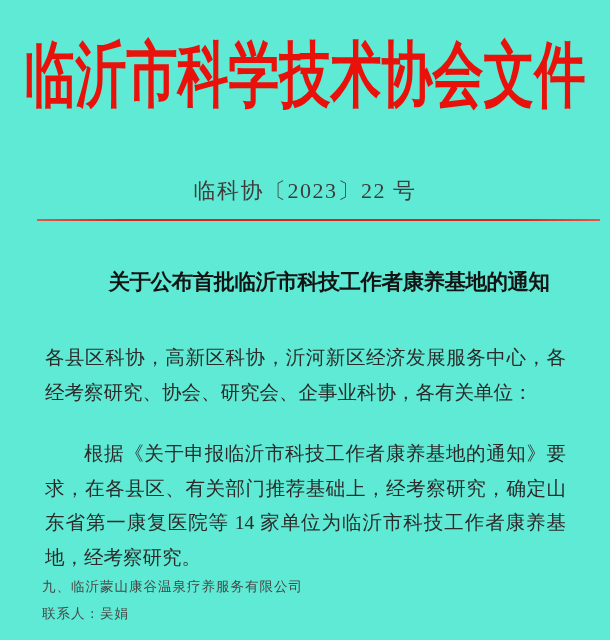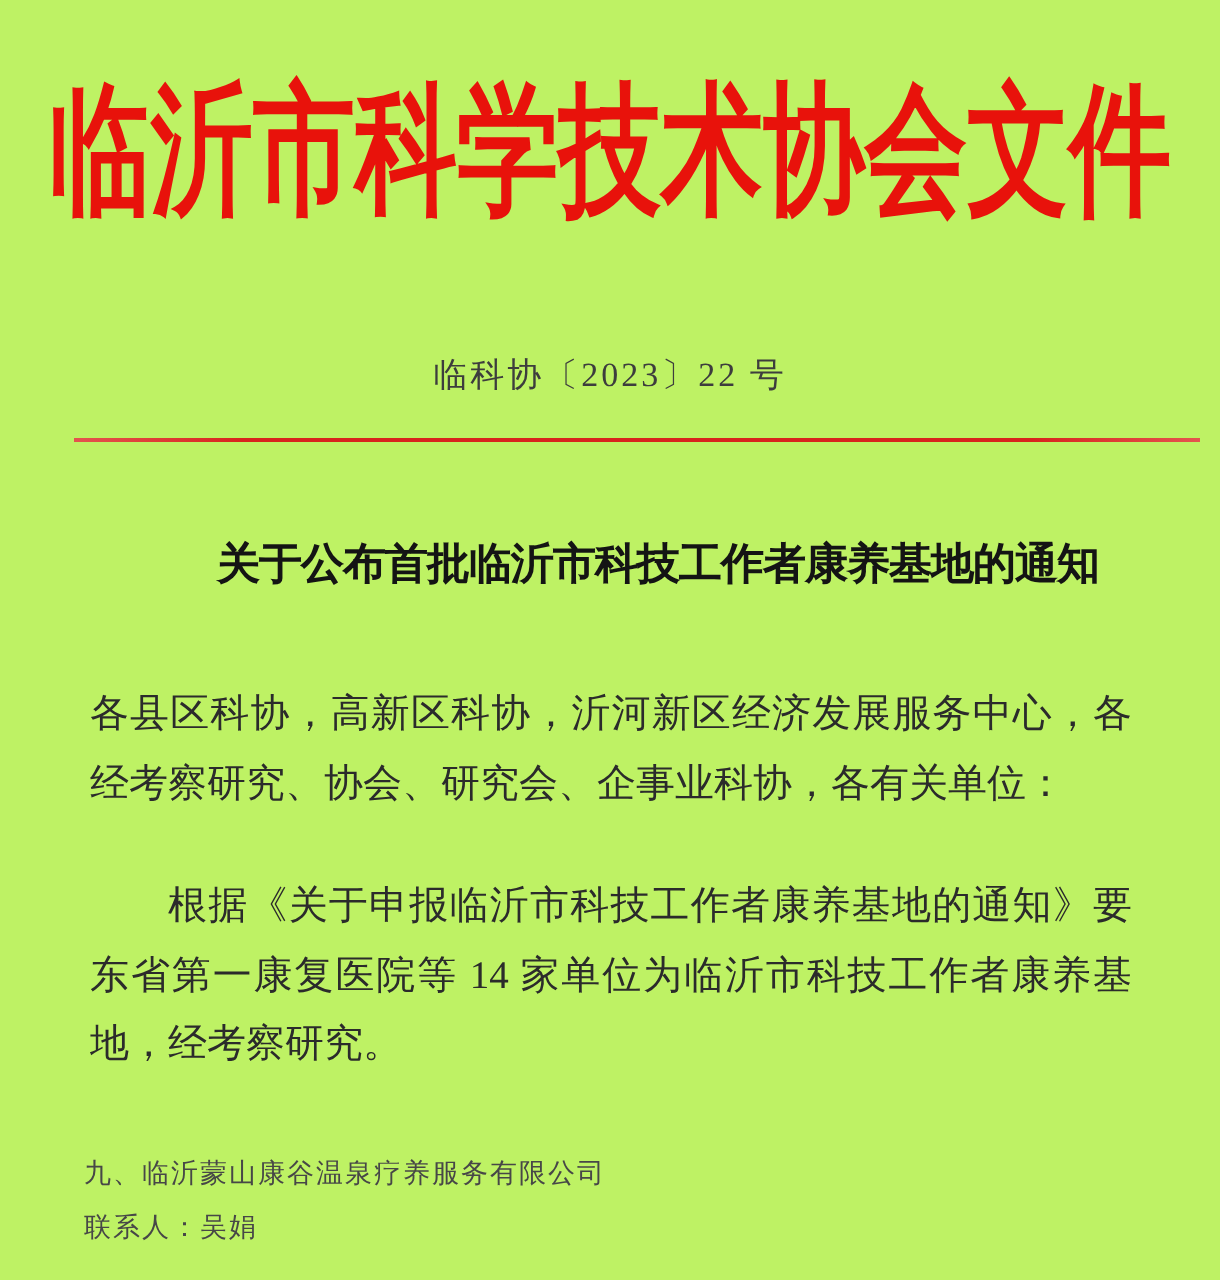--- a/index.html
+++ b/index.html
@@ -2,21 +2,21 @@
 <html><head>
 <meta charset="utf-8">
 <style>
   * { margin: 0; padding: 0; box-sizing: border-box; }
   html, body { background: #ffffff; }
   .page {
     position: relative;
     width: 610px;
     height: 640px;
     margin: 0 auto;
-    background: #bef264;
+    background: #5eead4;
     overflow: hidden;
     font-family: "Liberation Serif", "DejaVu Serif", serif;
   }
   
   .org-banner {
     position: absolute;
     top: 28px;
     left: 0;
     right: 0;
     text-align: center;
@@ -31,21 +31,21 @@
     transform: scaleY(1.40);
     transform-origin: center top;
   }
   
   .doc-number {
     position: absolute;
     top: 176px;
     left: 0;
     right: 0;
     text-align: center;
-    font-size: 17px;
+    font-size: 22px;
     letter-spacing: 1.5px;
     color: #3d3d3d;
   }
   
   .red-rule {
     position: absolute;
     top: 219px;
     left: 37px;
     width: 563px;
     height: 2px;
@@ -111,20 +111,21 @@
   <div class="doc-number">临科协〔2023〕22 号</div>
 
   <div class="red-rule"></div>
 
   <div class="doc-title">关于公布首批临沂市科技工作者康养基地的通知</div>
 
   <div class="doc-body">
     <div class="jline">各县区科协，高新区科协，沂河新区经济发展服务中心，各</div>
     <div class="jline endline">经考察研究、协会、研究会、企事业科协，各有关单位：</div>
     <div class="jline firstline">根据《关于申报临沂市科技工作者康养基地的通知》要</div>
+    <div class="jline">求，在各县区、有关部门推荐基础上，经考察研究，确定山</div>
     <div class="jline">东省第一康复医院等 14 家单位为临沂市科技工作者康养基</div>
     <div class="jline endline">地，经考察研究。</div>
   </div>
 
   <div class="base-entry">
     <div>九、临沂蒙山康谷温泉疗养服务有限公司</div>
     <div>联系人：吴娟</div>
   </div>
 
 </div>

